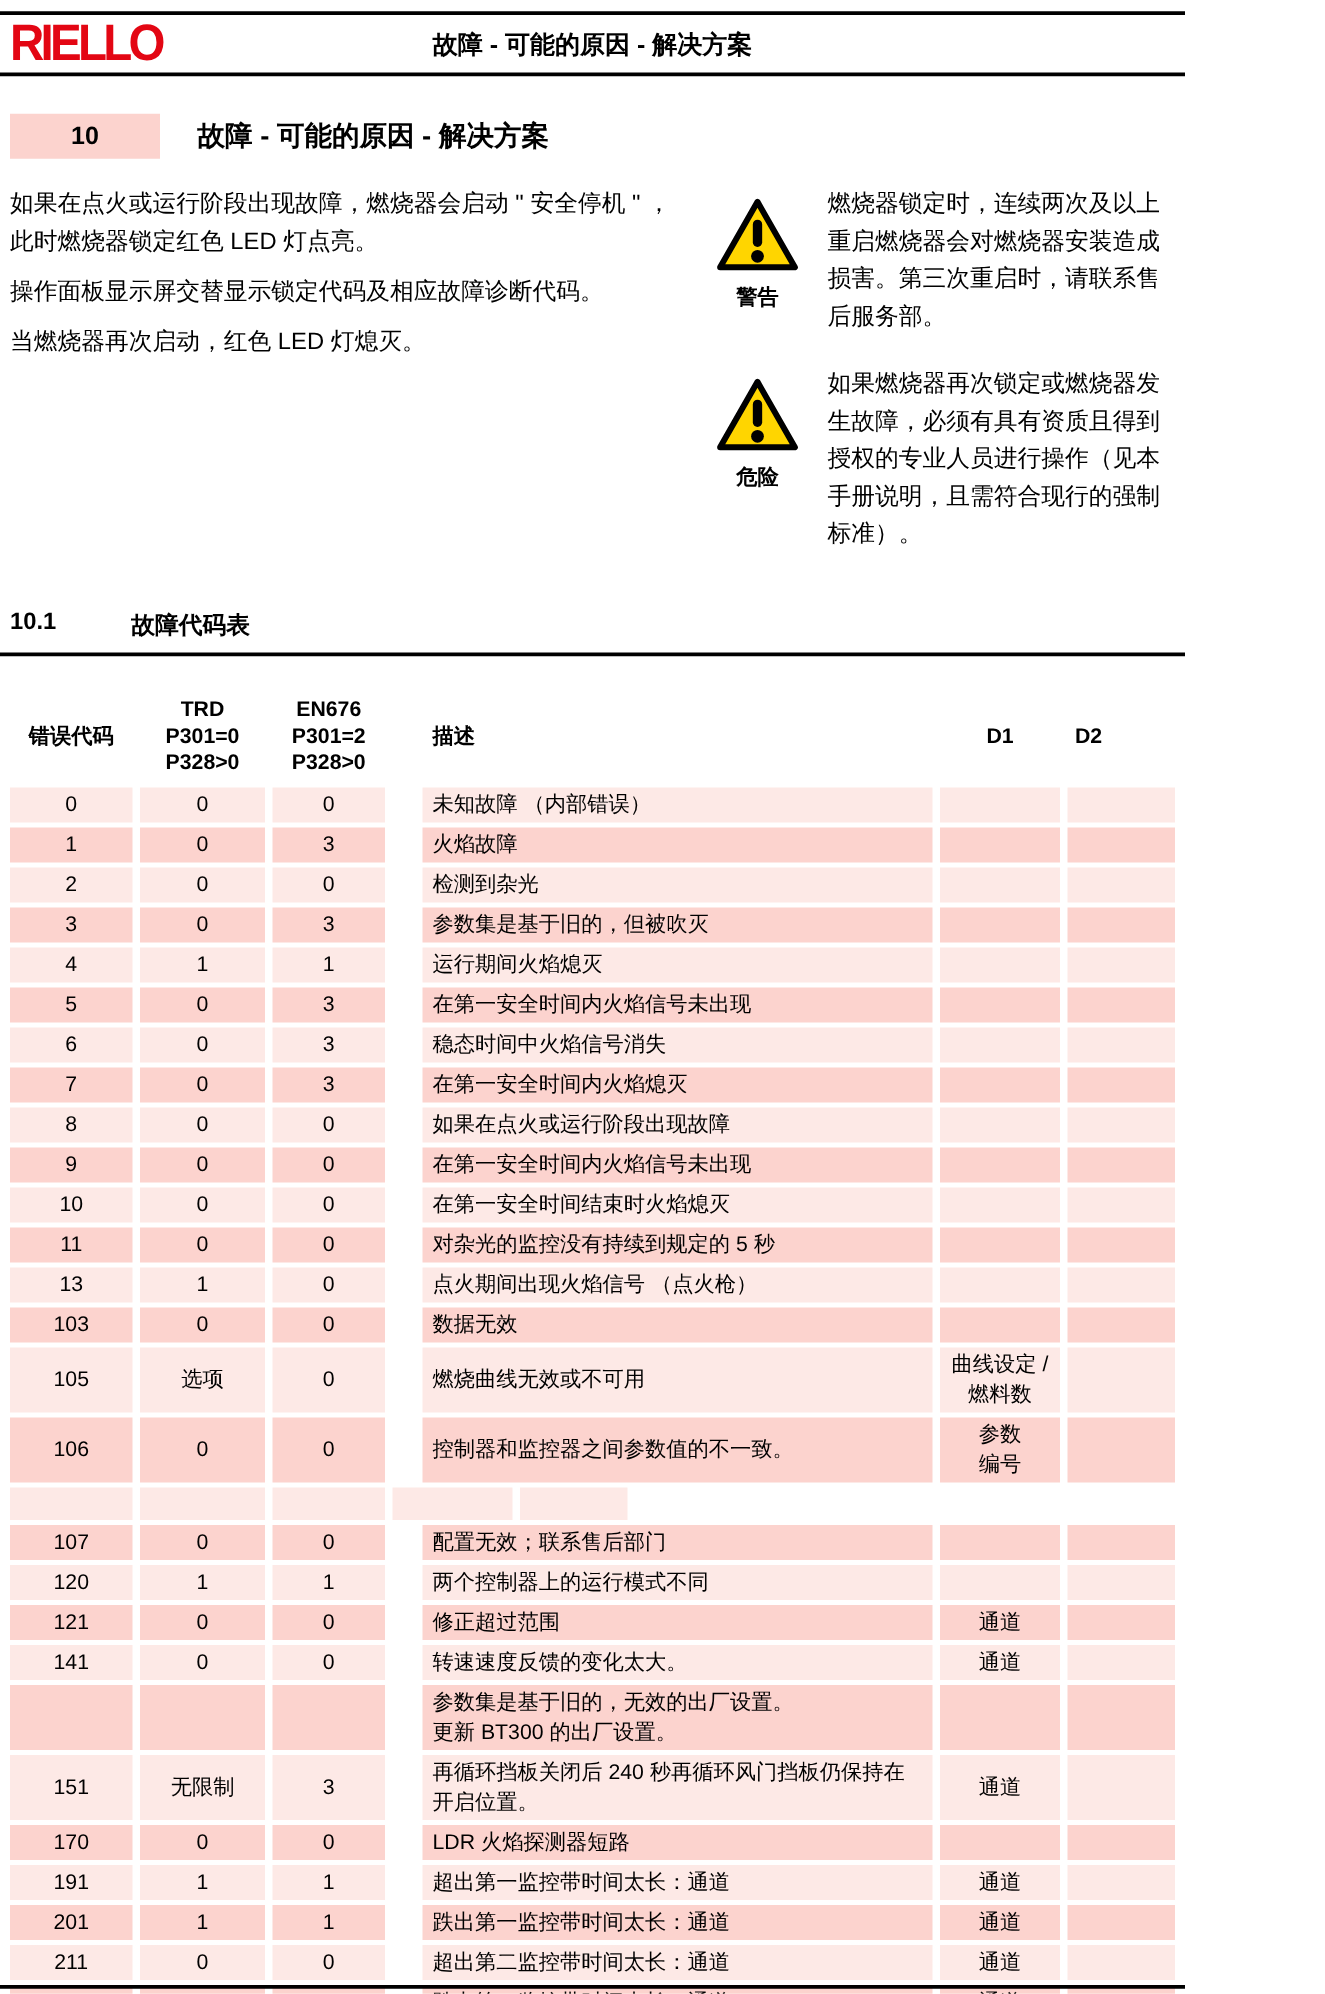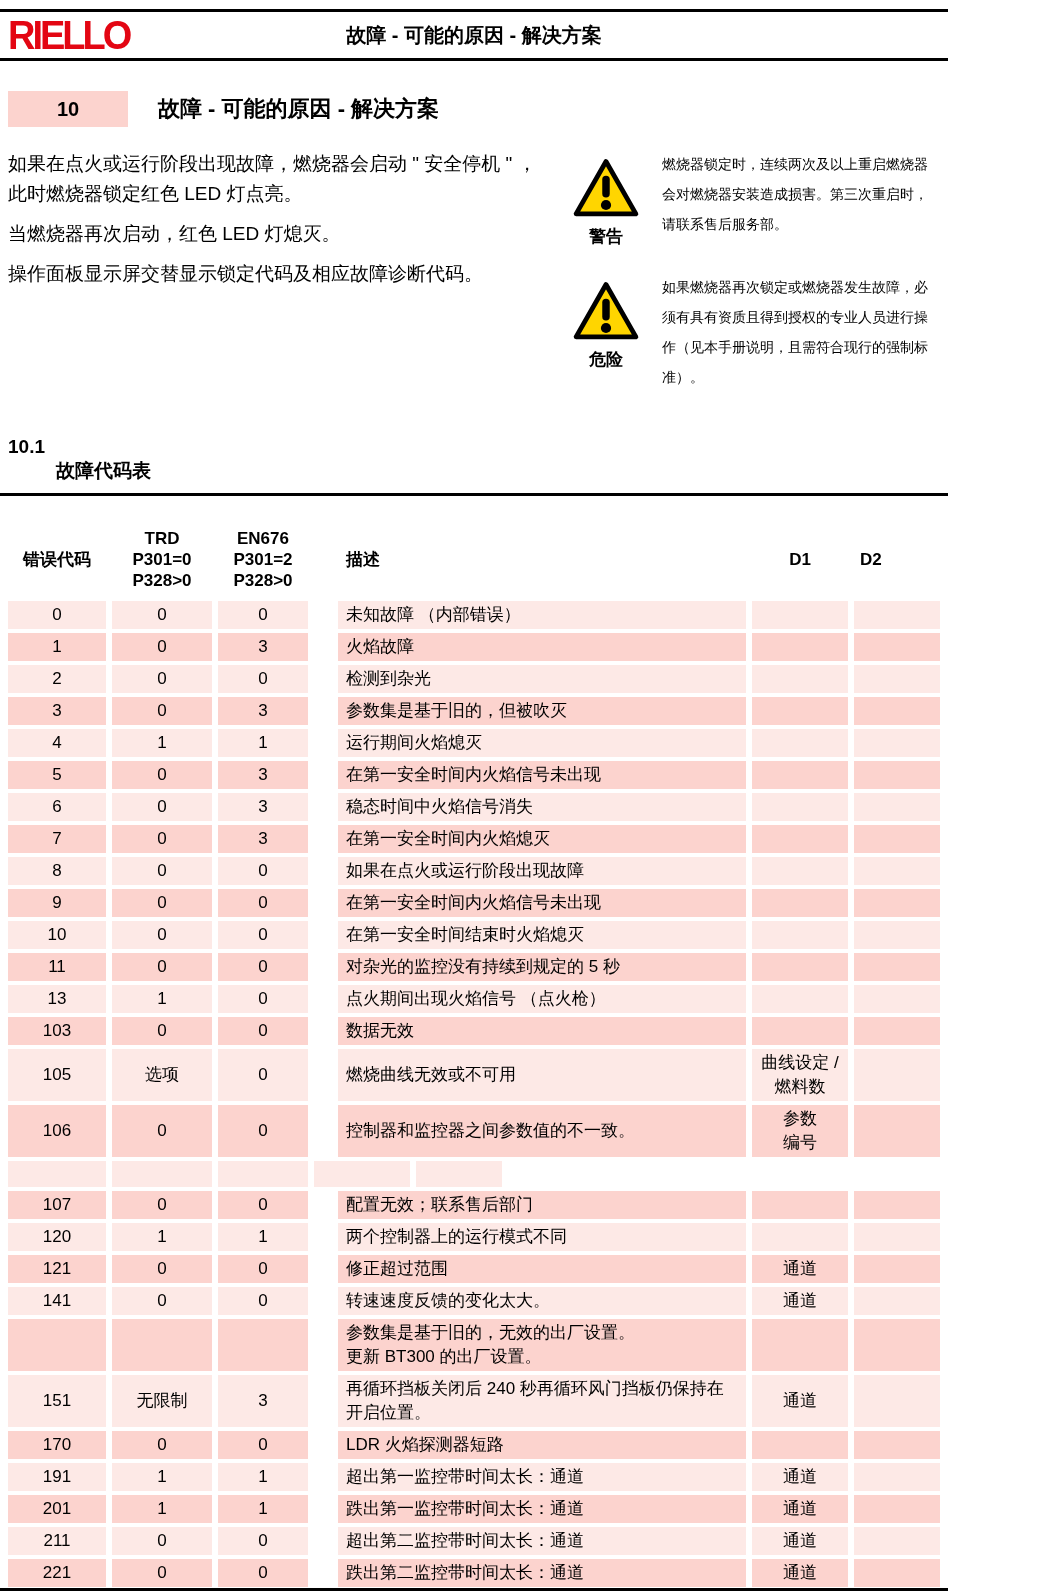--- a/index.html
+++ b/index.html
@@ -40,26 +40,26 @@
   .section-title{font-size:22px;font-weight:bold;margin:0 0 0 30px;}
 
   
   .intro{display:flex;margin-top:22px;}
   .intro-left{width:540px;font-size:19px;line-height:30px;}
   .intro-left p{margin:0 0 10px 0;}
   .intro-right{flex:1;padding-left:6px;}
   .warning-block{display:flex;margin-bottom:24px;}
   .warning-icon-wrap{width:104px;display:flex;flex-direction:column;align-items:center;padding-top:8px;flex:none;}
   .warning-label{font-weight:bold;font-size:17px;margin-top:2px;}
-  .warning-text{flex:1;font-size:14px;line-height:30px;padding-left:4px;}
+  .warning-text{flex:1;font-size:19px;line-height:30px;padding-left:4px;}
 
   
-  .subsection-heading{margin-top:20px;display:flex;padding-bottom:9px;flex-direction:column;}
+  .subsection-heading{margin-top:20px;display:flex;padding-bottom:9px;}
   .subsection-number{font-size:19px;font-weight:bold;}
-  .subsection-title{font-size:19px;font-weight:bold;margin-left:48px;}
+  .subsection-title{font-size:19px;font-weight:bold;margin-left:60px;}
 
   
   .fault-table{margin-top:30px;}
   .t-header{display:flex;gap:6px;margin-bottom:8px;align-items:center;font-weight:bold;}
   .t-header .cell{background:transparent;min-height:0;font-weight:bold;line-height:21px;}
   .t-row{display:flex;gap:6px;margin-bottom:4px;}
   .cell{
     display:flex;align-items:center;justify-content:center;
     min-height:26px;font-size:17px;line-height:24px;
     white-space:pre-line;text-align:center;padding:2px 4px;
@@ -90,22 +90,22 @@
   <div class="full-rule"></div>
 
   <section class="section-heading">
     <div class="section-number-box">10</div>
     <h2 class="section-title">故障 - 可能的原因 - 解决方案</h2>
   </section>
 
   <section class="intro">
     <div class="intro-left">
       <p>如果在点火或运行阶段出现故障，燃烧器会启动 " 安全停机 " ，此时燃烧器锁定红色 LED 灯点亮。</p>
+      <p>操作面板显示屏交替显示锁定代码及相应故障诊断代码。</p>
       <p>当燃烧器再次启动，红色 LED 灯熄灭。</p>
-      <p>操作面板显示屏交替显示锁定代码及相应故障诊断代码。</p>
     </div>
     <div class="intro-right">
 
       <div class="warning-block">
         <div class="warning-icon-wrap">
           <span>
             <svg width="68" height="62" viewBox="0 0 100 90">
               <path d="M50 6 L94 83 L6 83 Z" fill="#FFD500" stroke="#000" stroke-width="7" stroke-linejoin="round"></path>
               <rect x="44.5" y="27" width="11" height="32" rx="5.5" fill="#000"></rect>
               <circle cx="50" cy="70" r="7.5" fill="#000"></circle>

